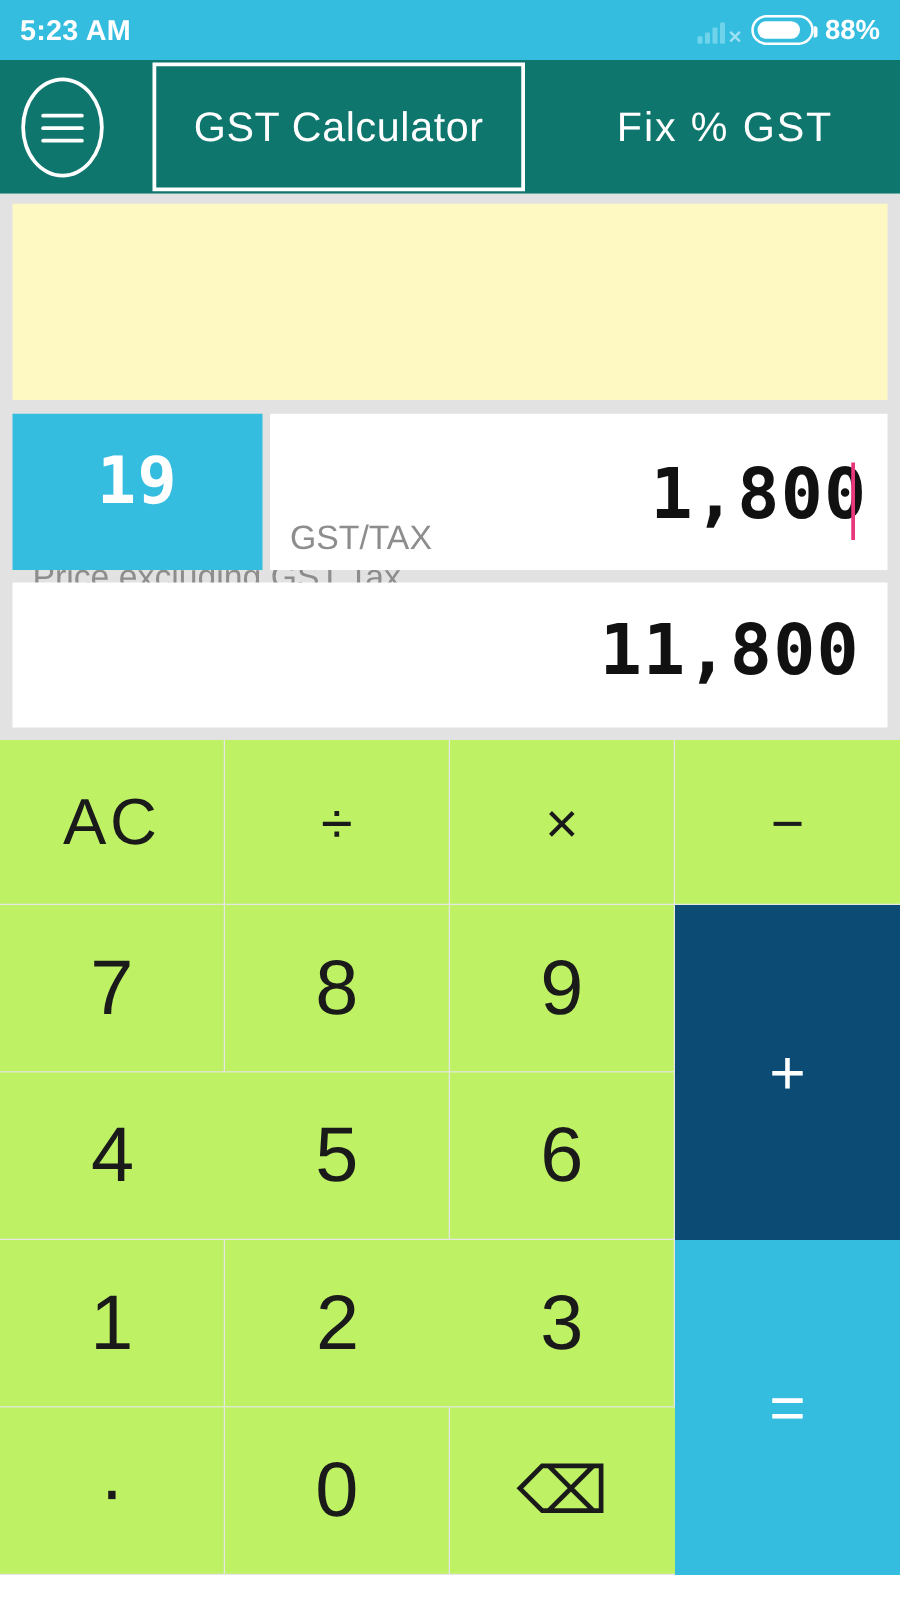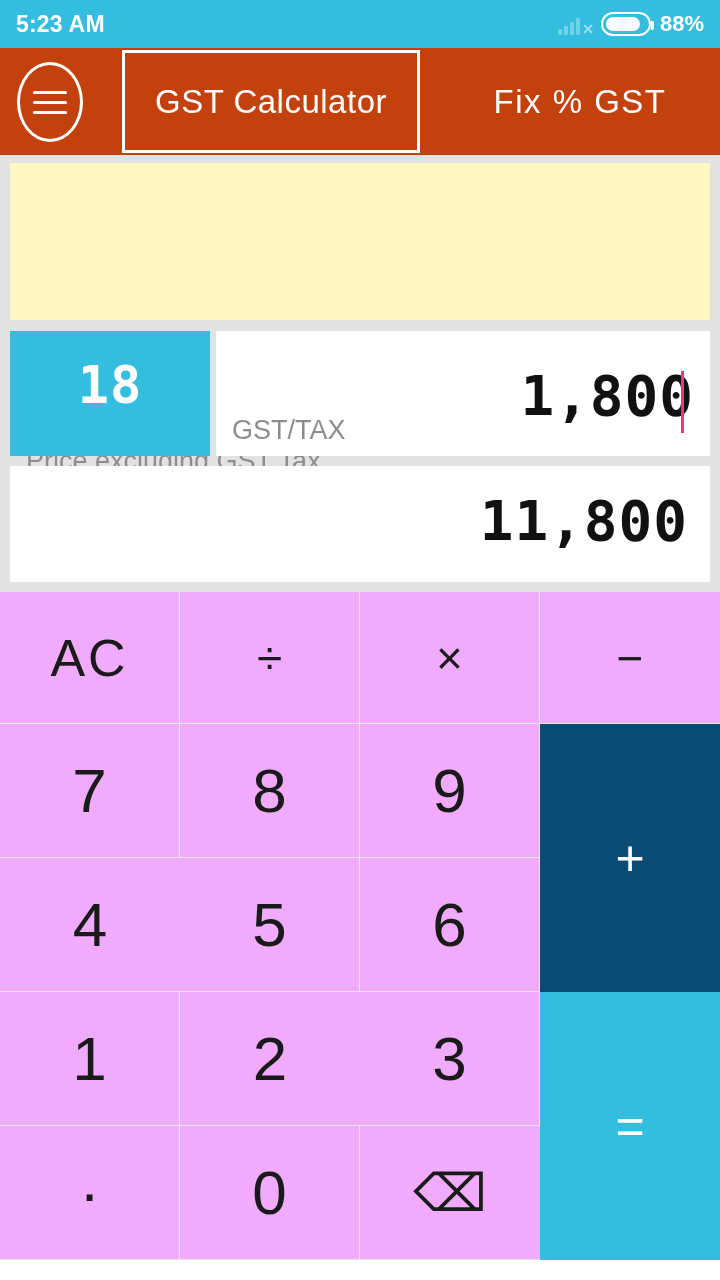--- a/index.html
+++ b/index.html
@@ -73,21 +73,21 @@
     border-radius:8px;
   }
   .battery-pct{
     font-size:22px; font-weight:bold; color:#ffffff;
   }
 
   
   .appbar{
     position:absolute; left:0; top:48px;
     width:720px; height:107px;
-    background:#c2410c;
+    background:#0f766e;
   }
   .menu-btn{
     position:absolute; left:17px; top:14px;
     width:66px; height:80px;
     border:3px solid #ffffff;
     border-radius:50%;
     display:flex; flex-direction:column;
     align-items:center; justify-content:center;
     gap:7px;
   }
@@ -231,21 +231,21 @@
   .keypad{
     position:absolute; left:0; top:592px;
     width:720px; height:668px;
     background:#ffffff;
     display:grid;
     grid-template-columns:180px 180px 180px 180px;
     grid-template-rows:132px 134px 134px 134px 134px;
   }
   .key{
     display:flex; align-items:center; justify-content:center;
-    background:#f0abfc;
+    background:#bef264;
     border-right:1px solid #e6e6e6;
     border-bottom:1px solid #e6e6e6;
     color:#1a1a1a;
     font-weight:300;
     cursor:pointer;
     user-select:none;
   }
   .key.num{ font-size:62px; }
   .key.ac{ font-size:52px; letter-spacing:3px; }
   .key.op{ font-size:46px; }
@@ -307,21 +307,21 @@
 
   <div class="display-area">
 
     <div class="panel" id="panel-excl">
       <div class="value lcd"><span>10000</span><span class="cursor"></span></div>
       <div class="label">Price excluding GST Tax</div>
     </div>
 
     <div class="row2">
       <div class="pct-box">
-        <div class="pct-value lcd">18</div>
+        <div class="pct-value lcd">19</div>
       </div>
       <div class="gst-box">
         <div class="value lcd">1,800</div>
         <div class="label">GST/TAX</div>
       </div>
     </div>
 
     <div id="panel-incl">
       <div class="value lcd">11,800</div>
     </div>

